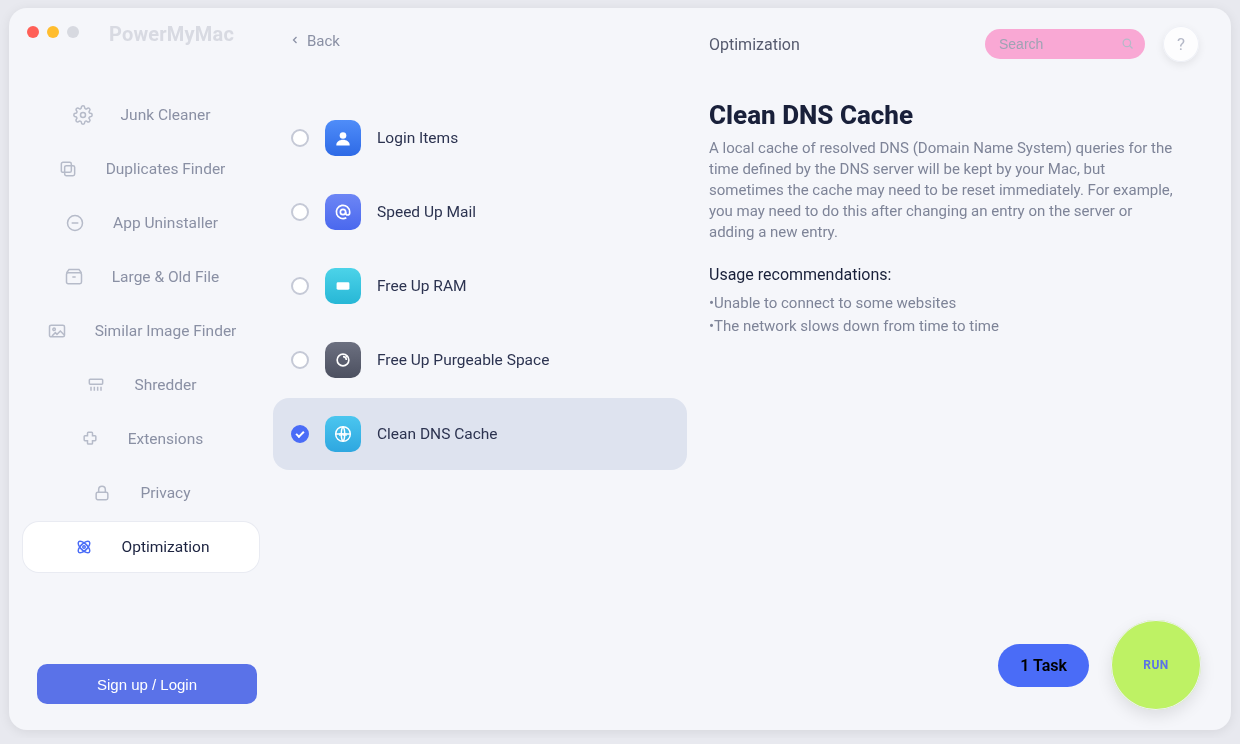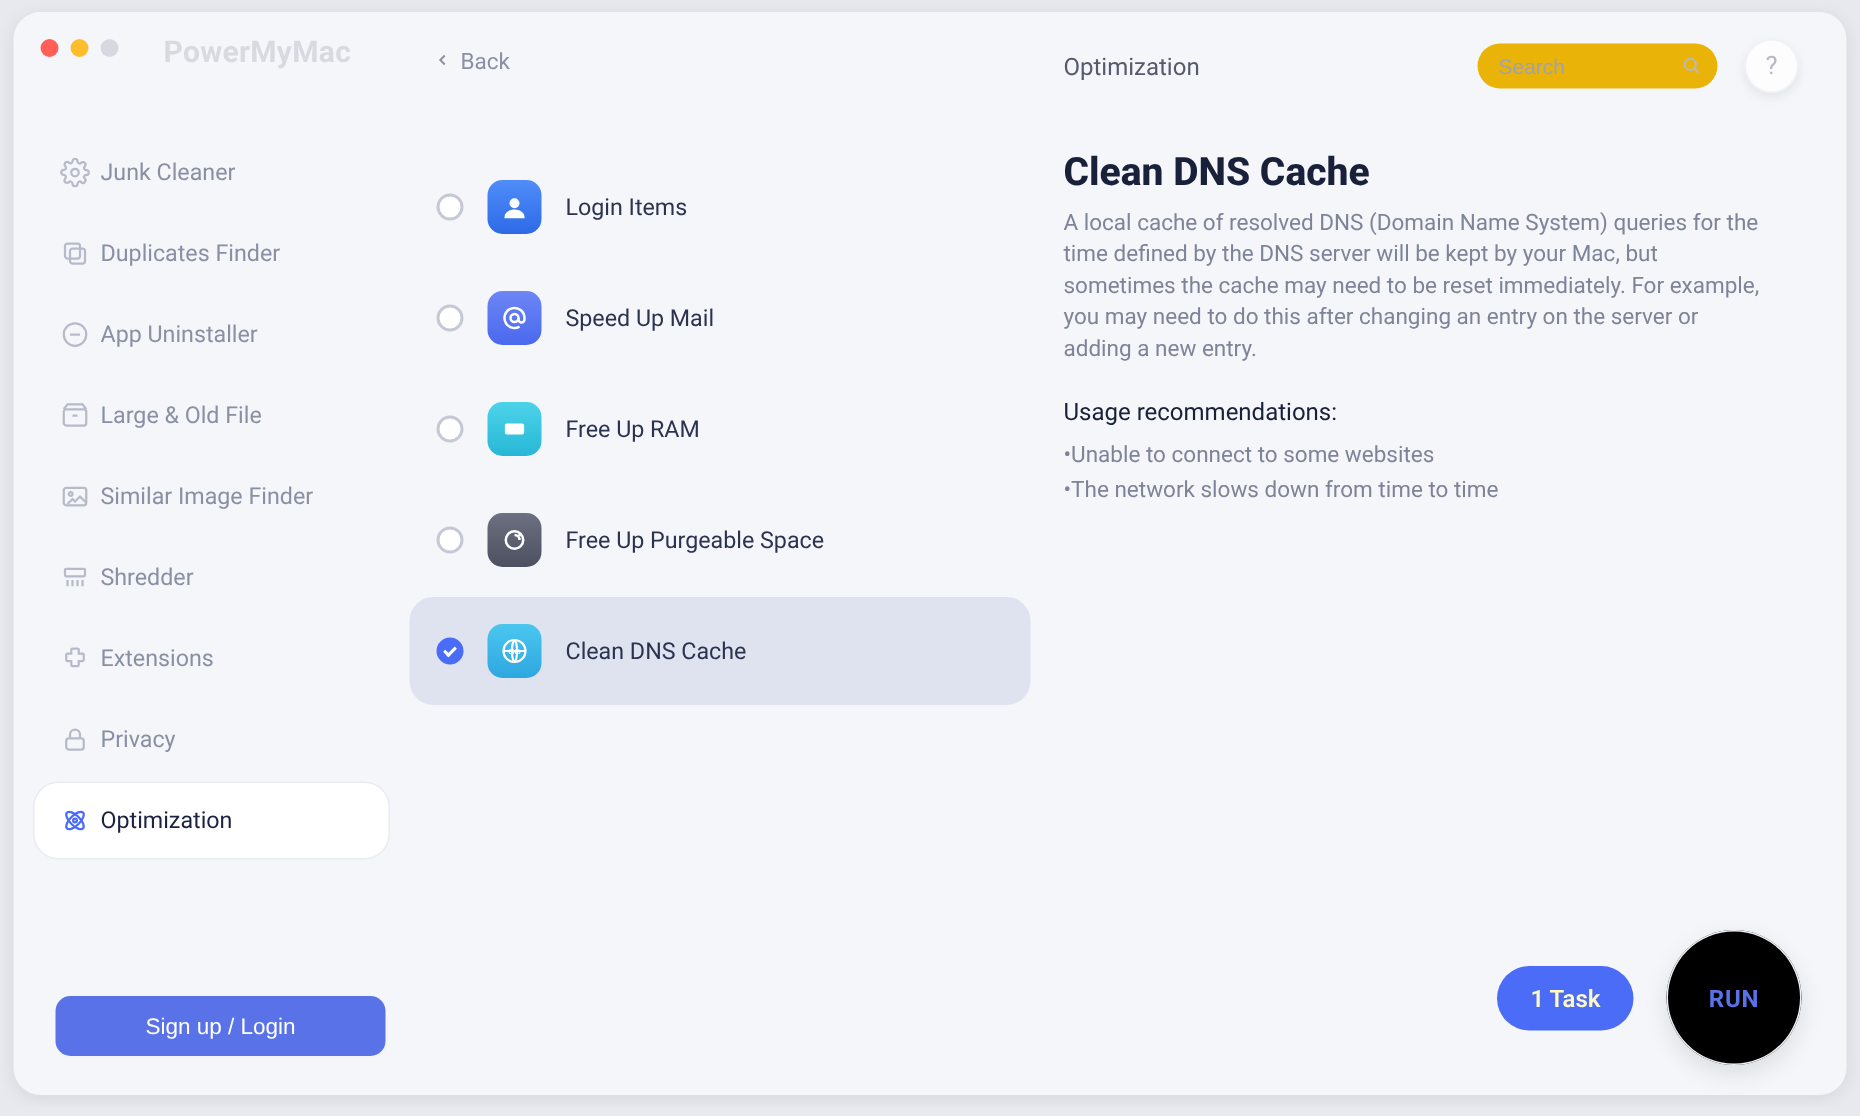--- a/index.html
+++ b/index.html
@@ -46,27 +46,28 @@
   
   .sidebar {
     width: 264px;
     padding-top: 80px;
     display: flex;
     flex-direction: column;
   }
   .sb-item {
     display: flex;
     align-items: center;
-    gap: 6px;
+    gap: 27px;
     padding: 14px 16px;
     margin: 2px 14px;
     border-radius: 16px;
     font-size: 15.5px;
     color: #8a90a4;
     cursor: pointer;
+    justify-content: center;
   }
   .sb-item.active {
     background: #fff;
     color: #1c2340;
     box-shadow: 0 0 0 1px #e9ebf2;
   }
   .sb-item.active .sb-ico { color: #4a6cf7; }
   .sb-ico {
     width: 22px; height: 22px;
     display: flex; align-items: center; justify-content: center;
@@ -168,21 +169,21 @@
   }
   .search-wrap {
     position: relative;
     width: 160px;
   }
   .search-input {
     width: 100%;
     height: 30px;
     border-radius: 16px;
     border: none;
-    background: #eab308;
+    background: #f9a8d4;
     padding: 0 30px 0 14px;
     font-size: 14px;
     color: #555;
   }
   .search-input::placeholder { color: #9ea3b4; }
   .search-icon {
     position: absolute;
     right: 10px; top: 7px;
     color: #b5b9c8;
   }
@@ -230,38 +231,38 @@
   .bottom-right {
     position: absolute;
     bottom: 20px;
     right: 30px;
     display: flex;
     align-items: center;
     gap: 22px;
   }
   .task-pill {
     background: #4a6cf7;
-    color: #fef9c3;
+    color: #000000;
     border-radius: 22px;
     padding: 12px 22px;
     font-size: 16px;
     font-weight: 600;
     cursor: pointer;
   }
   .run-btn {
     width: 90px; height: 90px;
     border-radius: 50%;
-    background: #000000;
+    background: #bef264;
     box-shadow: 0 6px 16px rgba(0,0,0,0.10), inset 0 0 0 1px #eef0f6;
     display: flex;
     align-items: center;
     justify-content: center;
     color: #5a72e8;
     font-weight: 700;
-    font-size: 16px;
+    font-size: 12px;
     cursor: pointer;
     letter-spacing: 0.5px;
   }
 </style>
 </head>
 <body>
 
 <div class="window">
 
   <div class="traffic">

